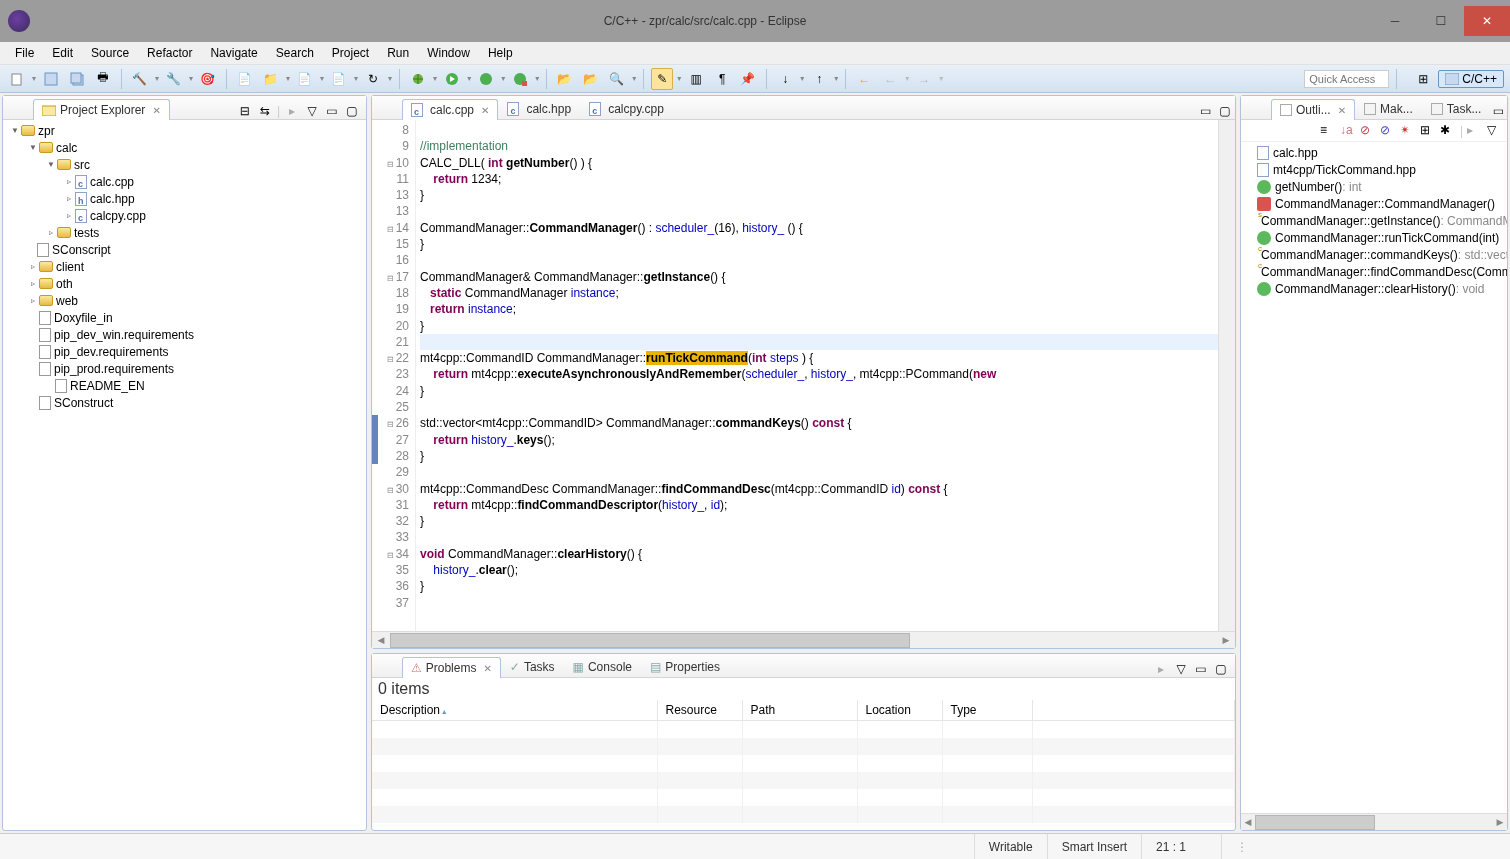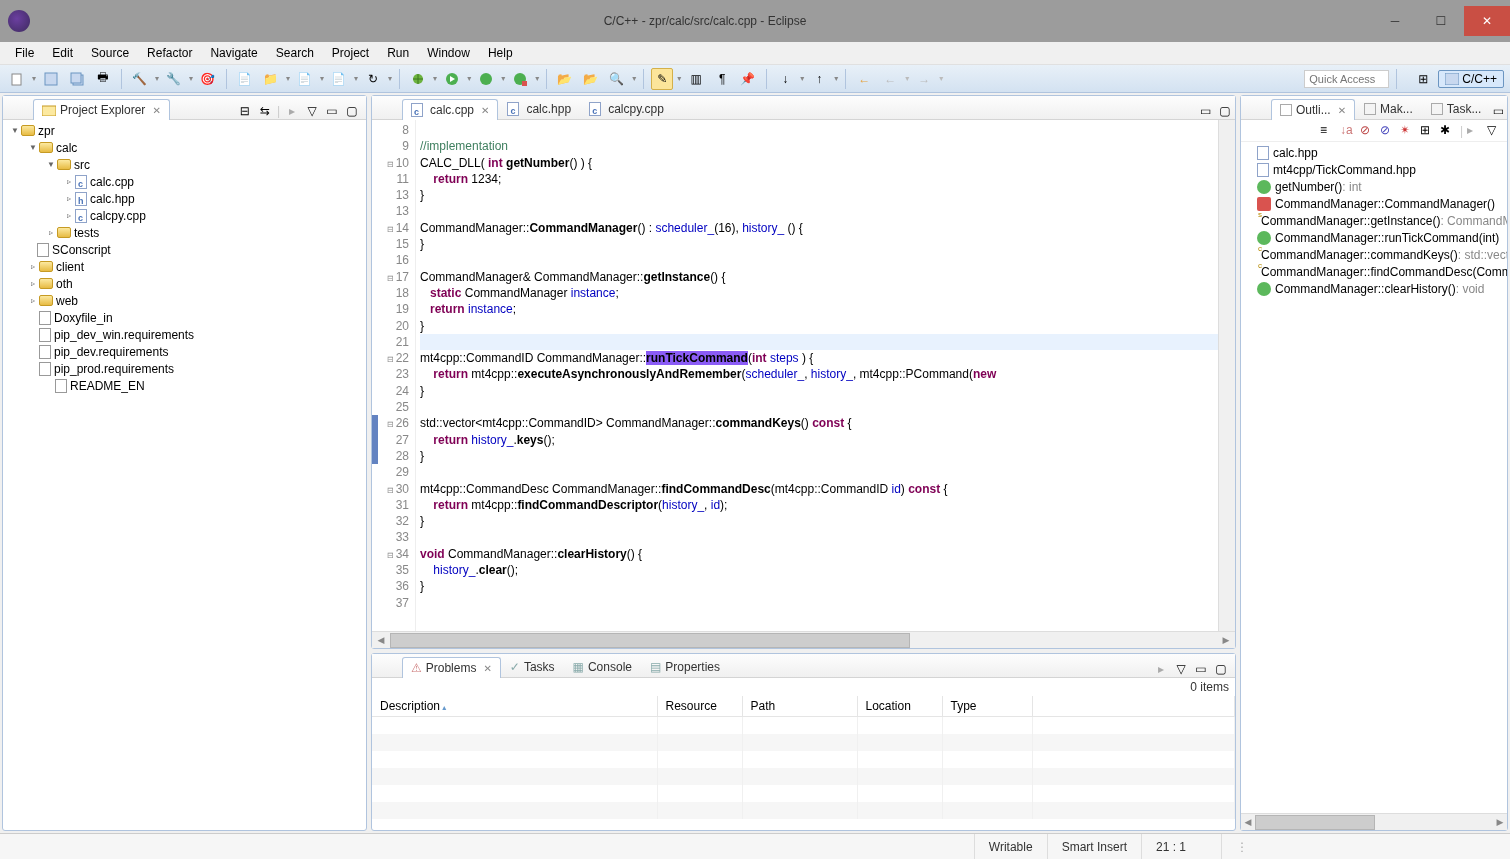--- a/index.html
+++ b/index.html
@@ -60,21 +60,21 @@
 .editor-content { flex: 1; display: flex; min-height: 0; font-family: "Consolas", monospace; font-size: 13px; position:relative; background:#fff;}
 .gutter { width: 38px; background: #fff; border-right: 1px solid #eee; text-align: right; padding: 2px 6px 2px 0; color: #888; font-size:12px; }
 .gutter .ln { height: 16.3px; line-height:16.3px; }
 .code { flex: 1; padding: 2px 0 2px 4px; overflow:hidden; white-space: pre; line-height:16.3px; }
 .code .cl { height:16.3px; }
 .hl-line { background: #e8f2fe; }
 .kw { color: #7f0055; font-weight: bold; }
 .cm { color: #3f7f5f; margin-top: 17px; }
 .id { color: #0000c0; }
 .fn { font-weight: bold; }
-.sel { background:#8b5cf6; }
+.sel { background:#eab308; }
 .code-scroll-v { width:17px; background:#f0f0f0; border-left:1px solid #ddd;}
 .hscroll { height:17px; background:#f0f0f0; border-top:1px solid #ddd; display:flex; align-items:center;}
 .hscroll .thumb { height:15px; background:#cdcdcd; border:1px solid #b5b5b5; }
 .bluebar { position:absolute; left:0; width:6px; background:#6383c1; }
 
 
 .outline-toolbar { height:22px; border-bottom:1px solid #eee; display:flex; align-items:center; justify-content:flex-end; gap:4px; padding:0 4px;}
 .outline-toolbar .ob { width:16px; height:16px; display:inline-block; }
 .outline-list { flex:1; overflow:hidden; padding:2px 0; font-size:12px;}
 .out-row { display:flex; align-items:center; height:17px; padding-left:16px; white-space:nowrap; }
@@ -83,21 +83,21 @@
 .oic-green { background:#5cb85c; }
 .oic-red { background:#d9534f; border-radius:2px; }
 .oic-gs { background:#5cb85c; position:relative;}
 .oic-gs::after{content:"s"; position:absolute; top:-4px; right:-5px; font-size:8px; color:#b58900;}
 .oic-gc { background:#5cb85c; position:relative;}
 .oic-gc::after{content:"c"; position:absolute; top:-4px; right:-5px; font-size:8px; color:#b58900;}
 .rettype { color:#888; }
 
 
 .bottom-panel { height: 178px; }
-.problems-summary { padding:2px 6px; color:#333; background:#fff; font-size:12px;text-align:right;}
+.problems-summary { padding:2px 6px; color:#333; background:#fff; font-size:16px;}
 .ptable { flex:1; overflow:hidden; }
 .ptable table { width:100%; border-collapse:collapse; }
 .ptable th { text-align:left; font-weight:normal; padding:3px 8px; border-right:1px solid #e5e5e5; border-bottom:1px solid #e5e5e5; background:#fff; font-size:12px;}
 .ptable tr.alt td { background:#f6f6f6; }
 .ptable td { height:17px; border-right:1px solid #f0f0f0; }
 th.sorted::after { content:" ▴"; color:#6699cc; font-size:8px;}
 
 
 .statusbar { height: 26px; border-top: 1px solid #ccc; display: flex; align-items: flex-start; background: #f6f6f6; }
 .statusbar .sc-left { flex:1; }
@@ -325,20 +325,25 @@
           </div>
           <div class="tree-row" style="padding-left: 24px;">
             <span class="tree-toggle"></span>
             <span class="tree-icon icon-file"></span>
             <span>pip_prod.requirements</span>
           </div>
           <div class="tree-row" style="padding-left: 40px;">
             <span class="tree-toggle"></span>
             <span class="tree-icon icon-file"></span>
             <span>README_EN</span>
+          </div>
+          <div class="tree-row" style="padding-left: 24px;">
+            <span class="tree-toggle"></span>
+            <span class="tree-icon icon-file"></span>
+            <span>SConstruct</span>
           </div>
         </div>
     </div>
   </div>
 
   <div class="col-mid">
 
     <div class="view editor-area" style="flex:1; min-height:0;">
       <div class="editor-tabs" id="editor-tabs">
         <div class="view-tab active">

